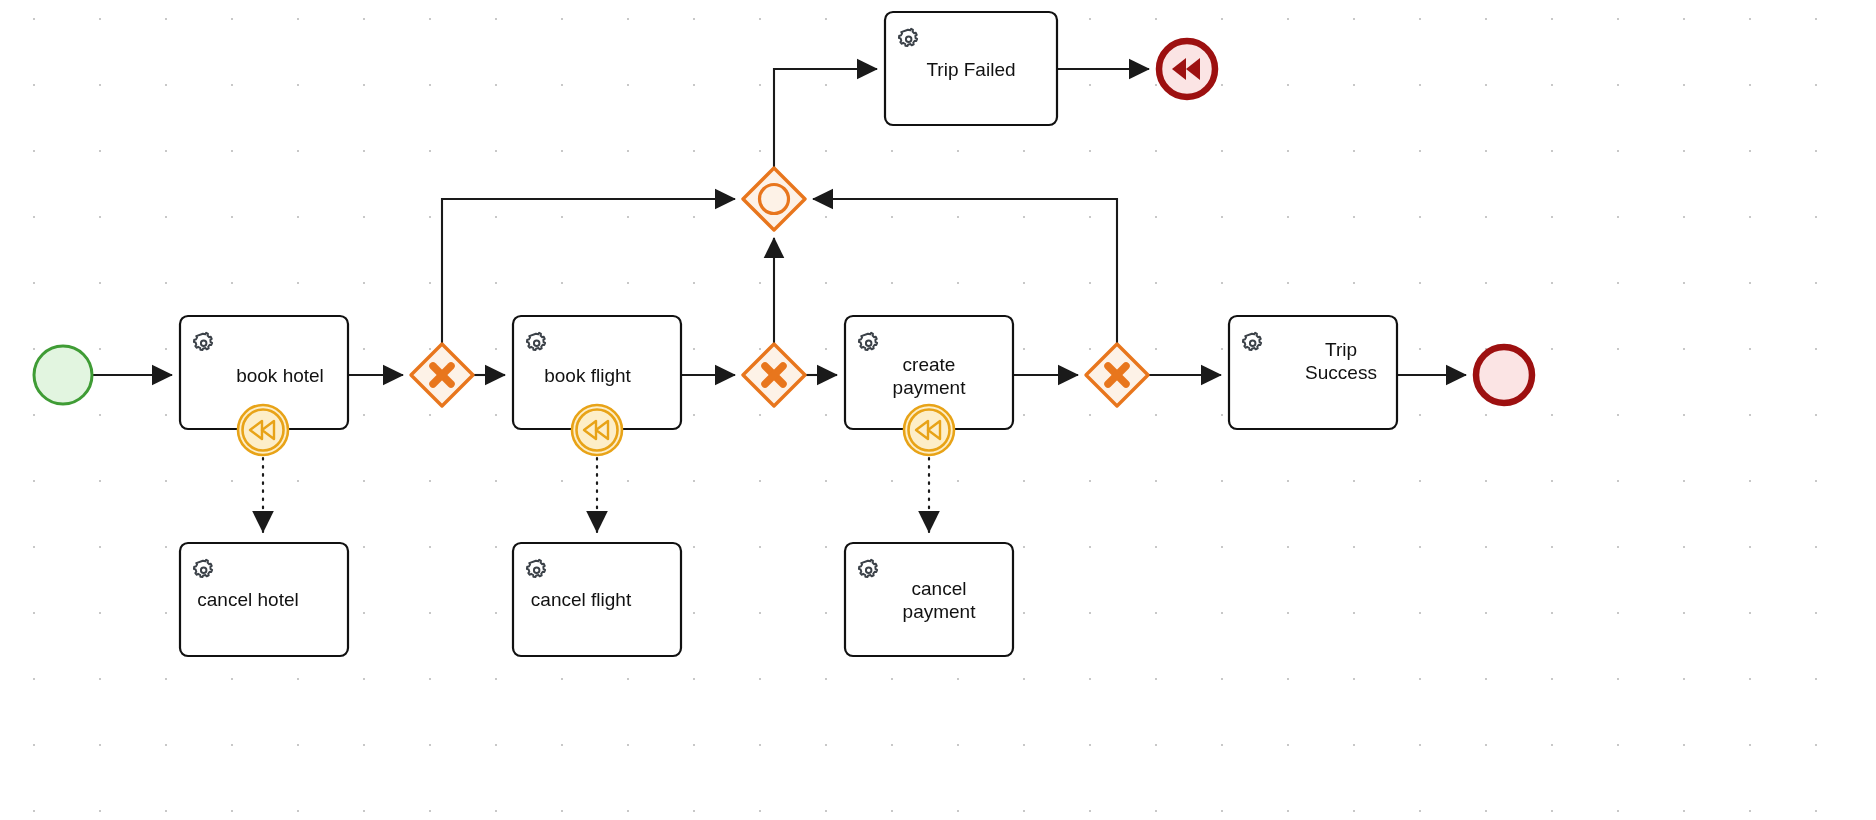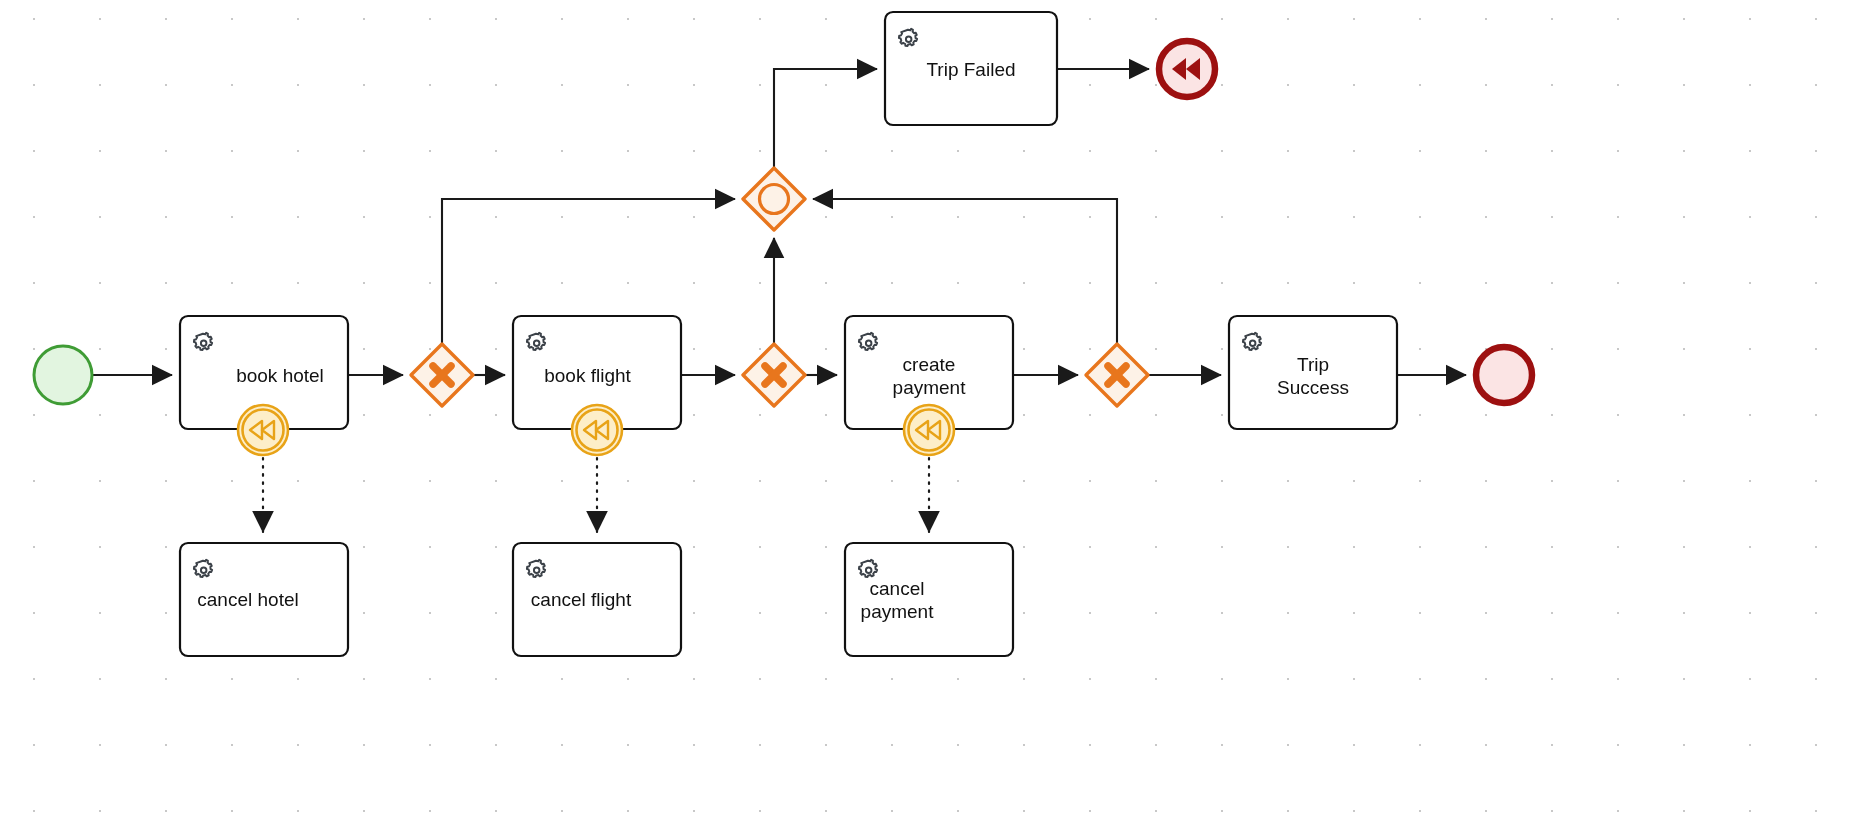--- a/index.html
+++ b/index.html
@@ -234,25 +234,25 @@
     </g>
   </svg>
 
   <div class="task-label" style="left:180px; top:364px; width:200px;">book hotel</div>
 
   <div class="task-label" style="left:513px; top:364px; width:149px;">book flight</div>
 
   <div class="task-label" style="left:845px; top:353px; width:144px;margin-left:12px;">create
 payment</div>
 
-  <div class="task-label" style="left:1229px; top:353px; width:168px;">Trip
+  <div class="task-label" style="left:1229px; top:338px; width:168px;padding-left:28px;">Trip
 Success</div>
 
   <div class="task-label" style="left:885px; top:58px; width:172px;">Trip Failed</div>
 
   <div class="task-label" style="left:180px; top:588px; width:136px;">cancel hotel</div>
 
   <div class="task-label" style="left:513px; top:588px; width:136px;">cancel flight</div>
 
-  <div class="task-label" style="left:803px; top:577px; width:188px;text-align:center;">cancel
+  <div class="task-label" style="left:845px; top:577px; width:188px;text-align:center;">cancel
 payment</div>
 
 </div>
 
 </body></html>

